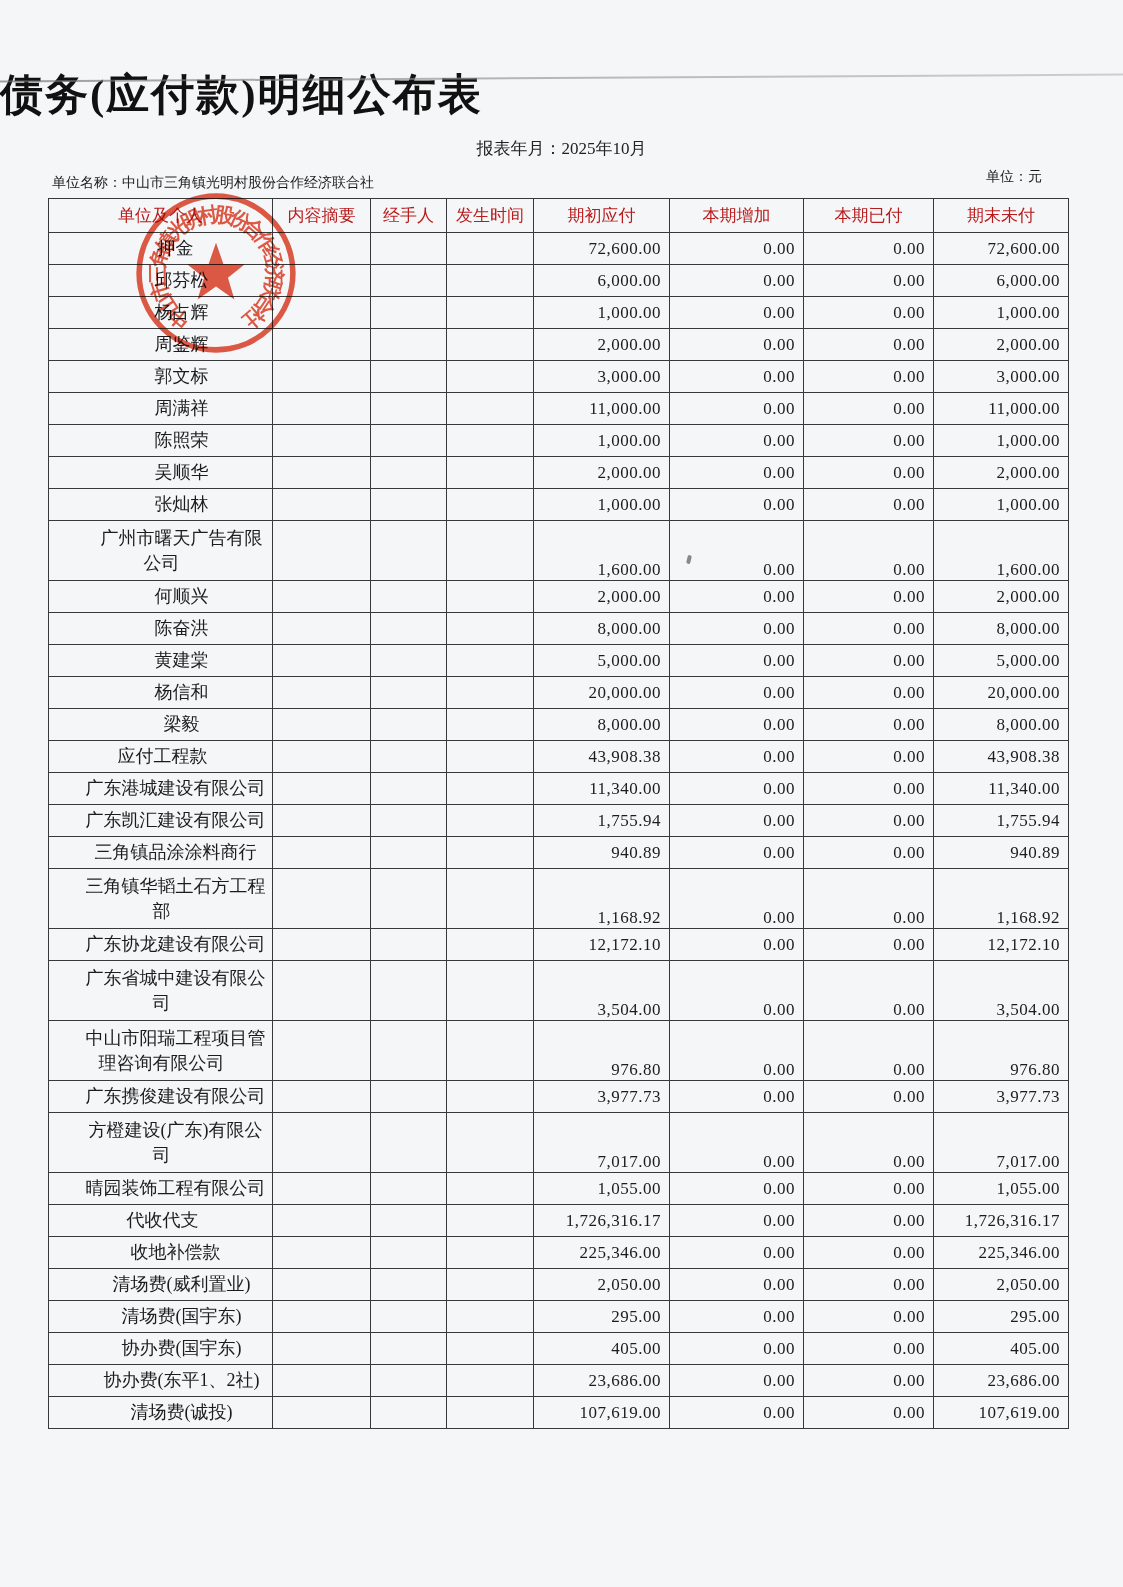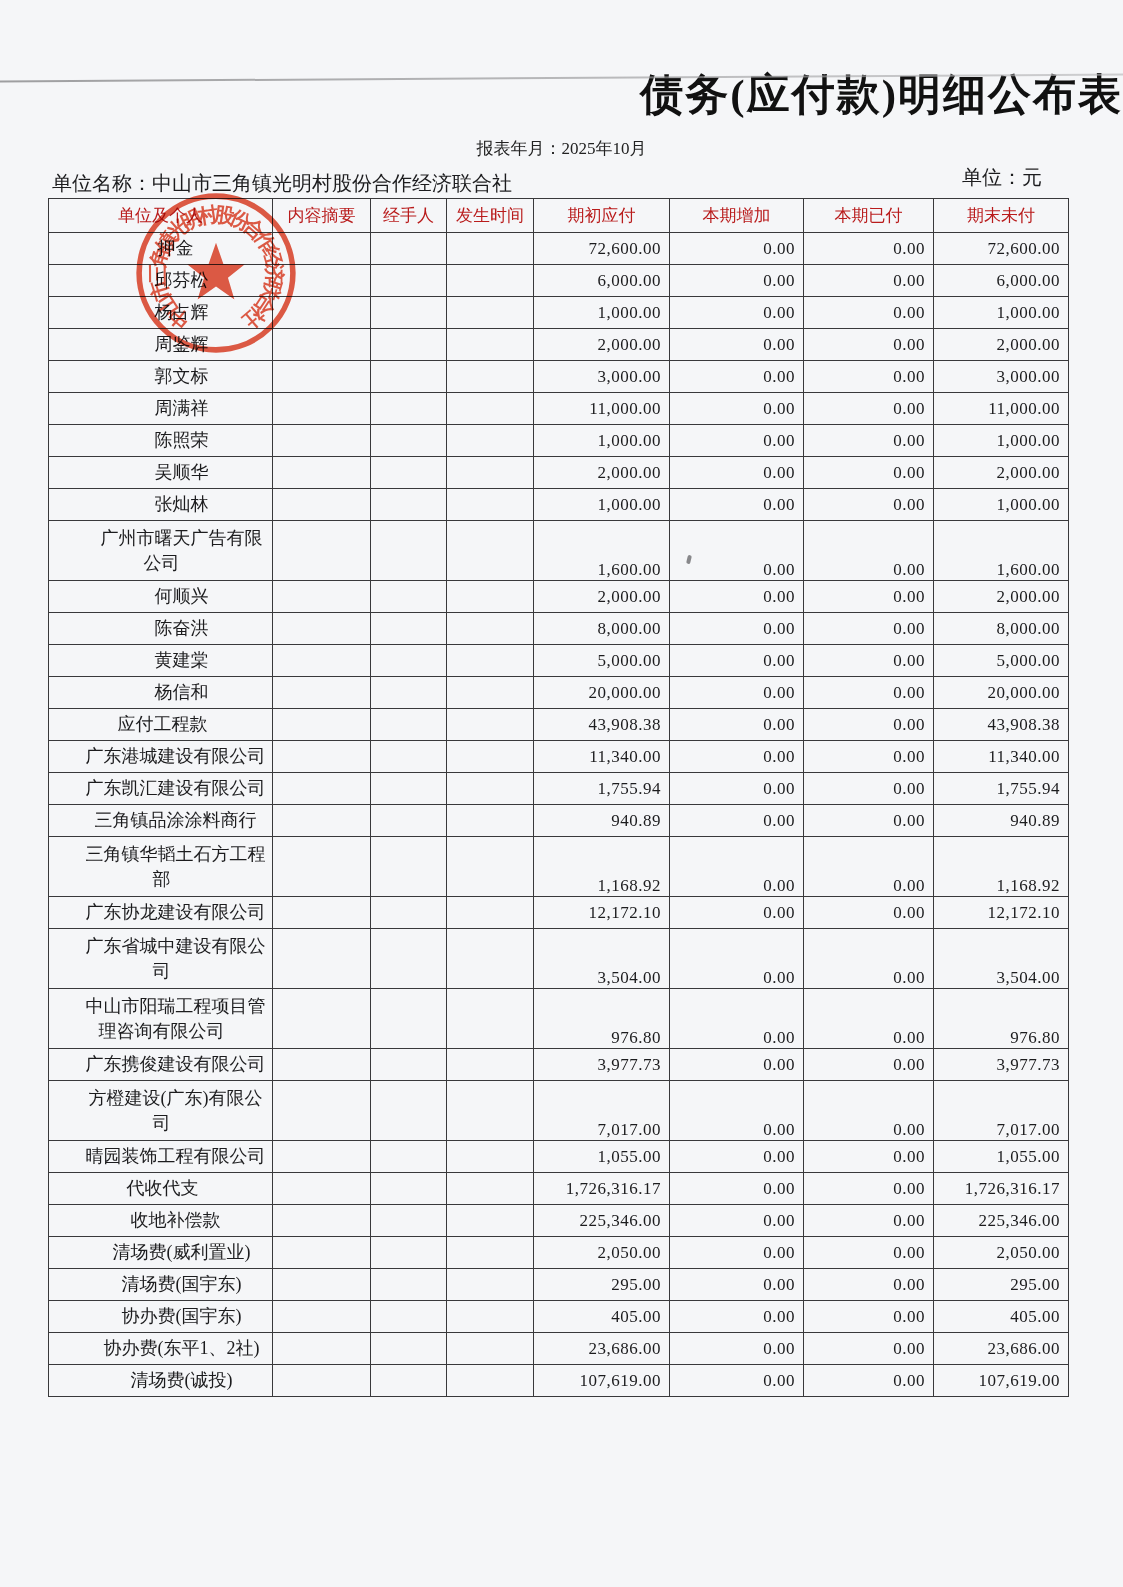--- a/index.html
+++ b/index.html
@@ -19,33 +19,33 @@
     background:linear-gradient(90deg,#6f6f71,#9a9a9c 55%,#b9b9bb);
     transform:rotate(-0.35deg);opacity:.65;
   }
   .scan-speck{
     position:absolute;left:687px;top:485px;width:4px;height:9px;
     background:#5a5a5c;border-radius:2px;transform:rotate(14deg);opacity:.7;
   }
 
   
   .doc-title{
-    margin:70px 0 8px 0;text-align:right;
+    margin:70px 0 8px 0;text-align:left;
     font-size:43px;font-weight:bold;letter-spacing:2px;
     font-family:"Liberation Serif","DejaVu Serif",serif;
     color:#111;line-height:50px;
   }
   .doc-subtitle{
     margin-top:18px;text-align:center;
     font-size:17px;line-height:22px;color:#222;
   }
   .unit-row{
     margin:11px 0 0 48px;width:1020px;
     display:flex;justify-content:space-between;align-items:center;
-    font-size:20px;line-height:24px;
+    font-size:14px;line-height:24px;
   }
   .unit-left{padding-left:4px;}
   .unit-right{padding-right:26px;align-self:flex-start;margin-top:-6px;}
 
   
   table.main{
     border-collapse:collapse;table-layout:fixed;
     margin:3px 0 0 48px;width:1020px;
     background:transparent;
   }
@@ -261,20 +261,30 @@
           <td class="name ind-2">杨信和</td>
           <td></td>
           <td></td>
           <td></td>
           <td class="num">20,000.00</td>
           <td class="num">0.00</td>
           <td class="num">0.00</td>
           <td class="num">20,000.00</td>
         </tr>
         <tr>
+          <td class="name ind-2">梁毅</td>
+          <td></td>
+          <td></td>
+          <td></td>
+          <td class="num">8,000.00</td>
+          <td class="num">0.00</td>
+          <td class="num">0.00</td>
+          <td class="num">8,000.00</td>
+        </tr>
+        <tr>
           <td class="name ind-0">应付工程款</td>
           <td></td>
           <td></td>
           <td></td>
           <td class="num">43,908.38</td>
           <td class="num">0.00</td>
           <td class="num">0.00</td>
           <td class="num">43,908.38</td>
         </tr>
         <tr>

